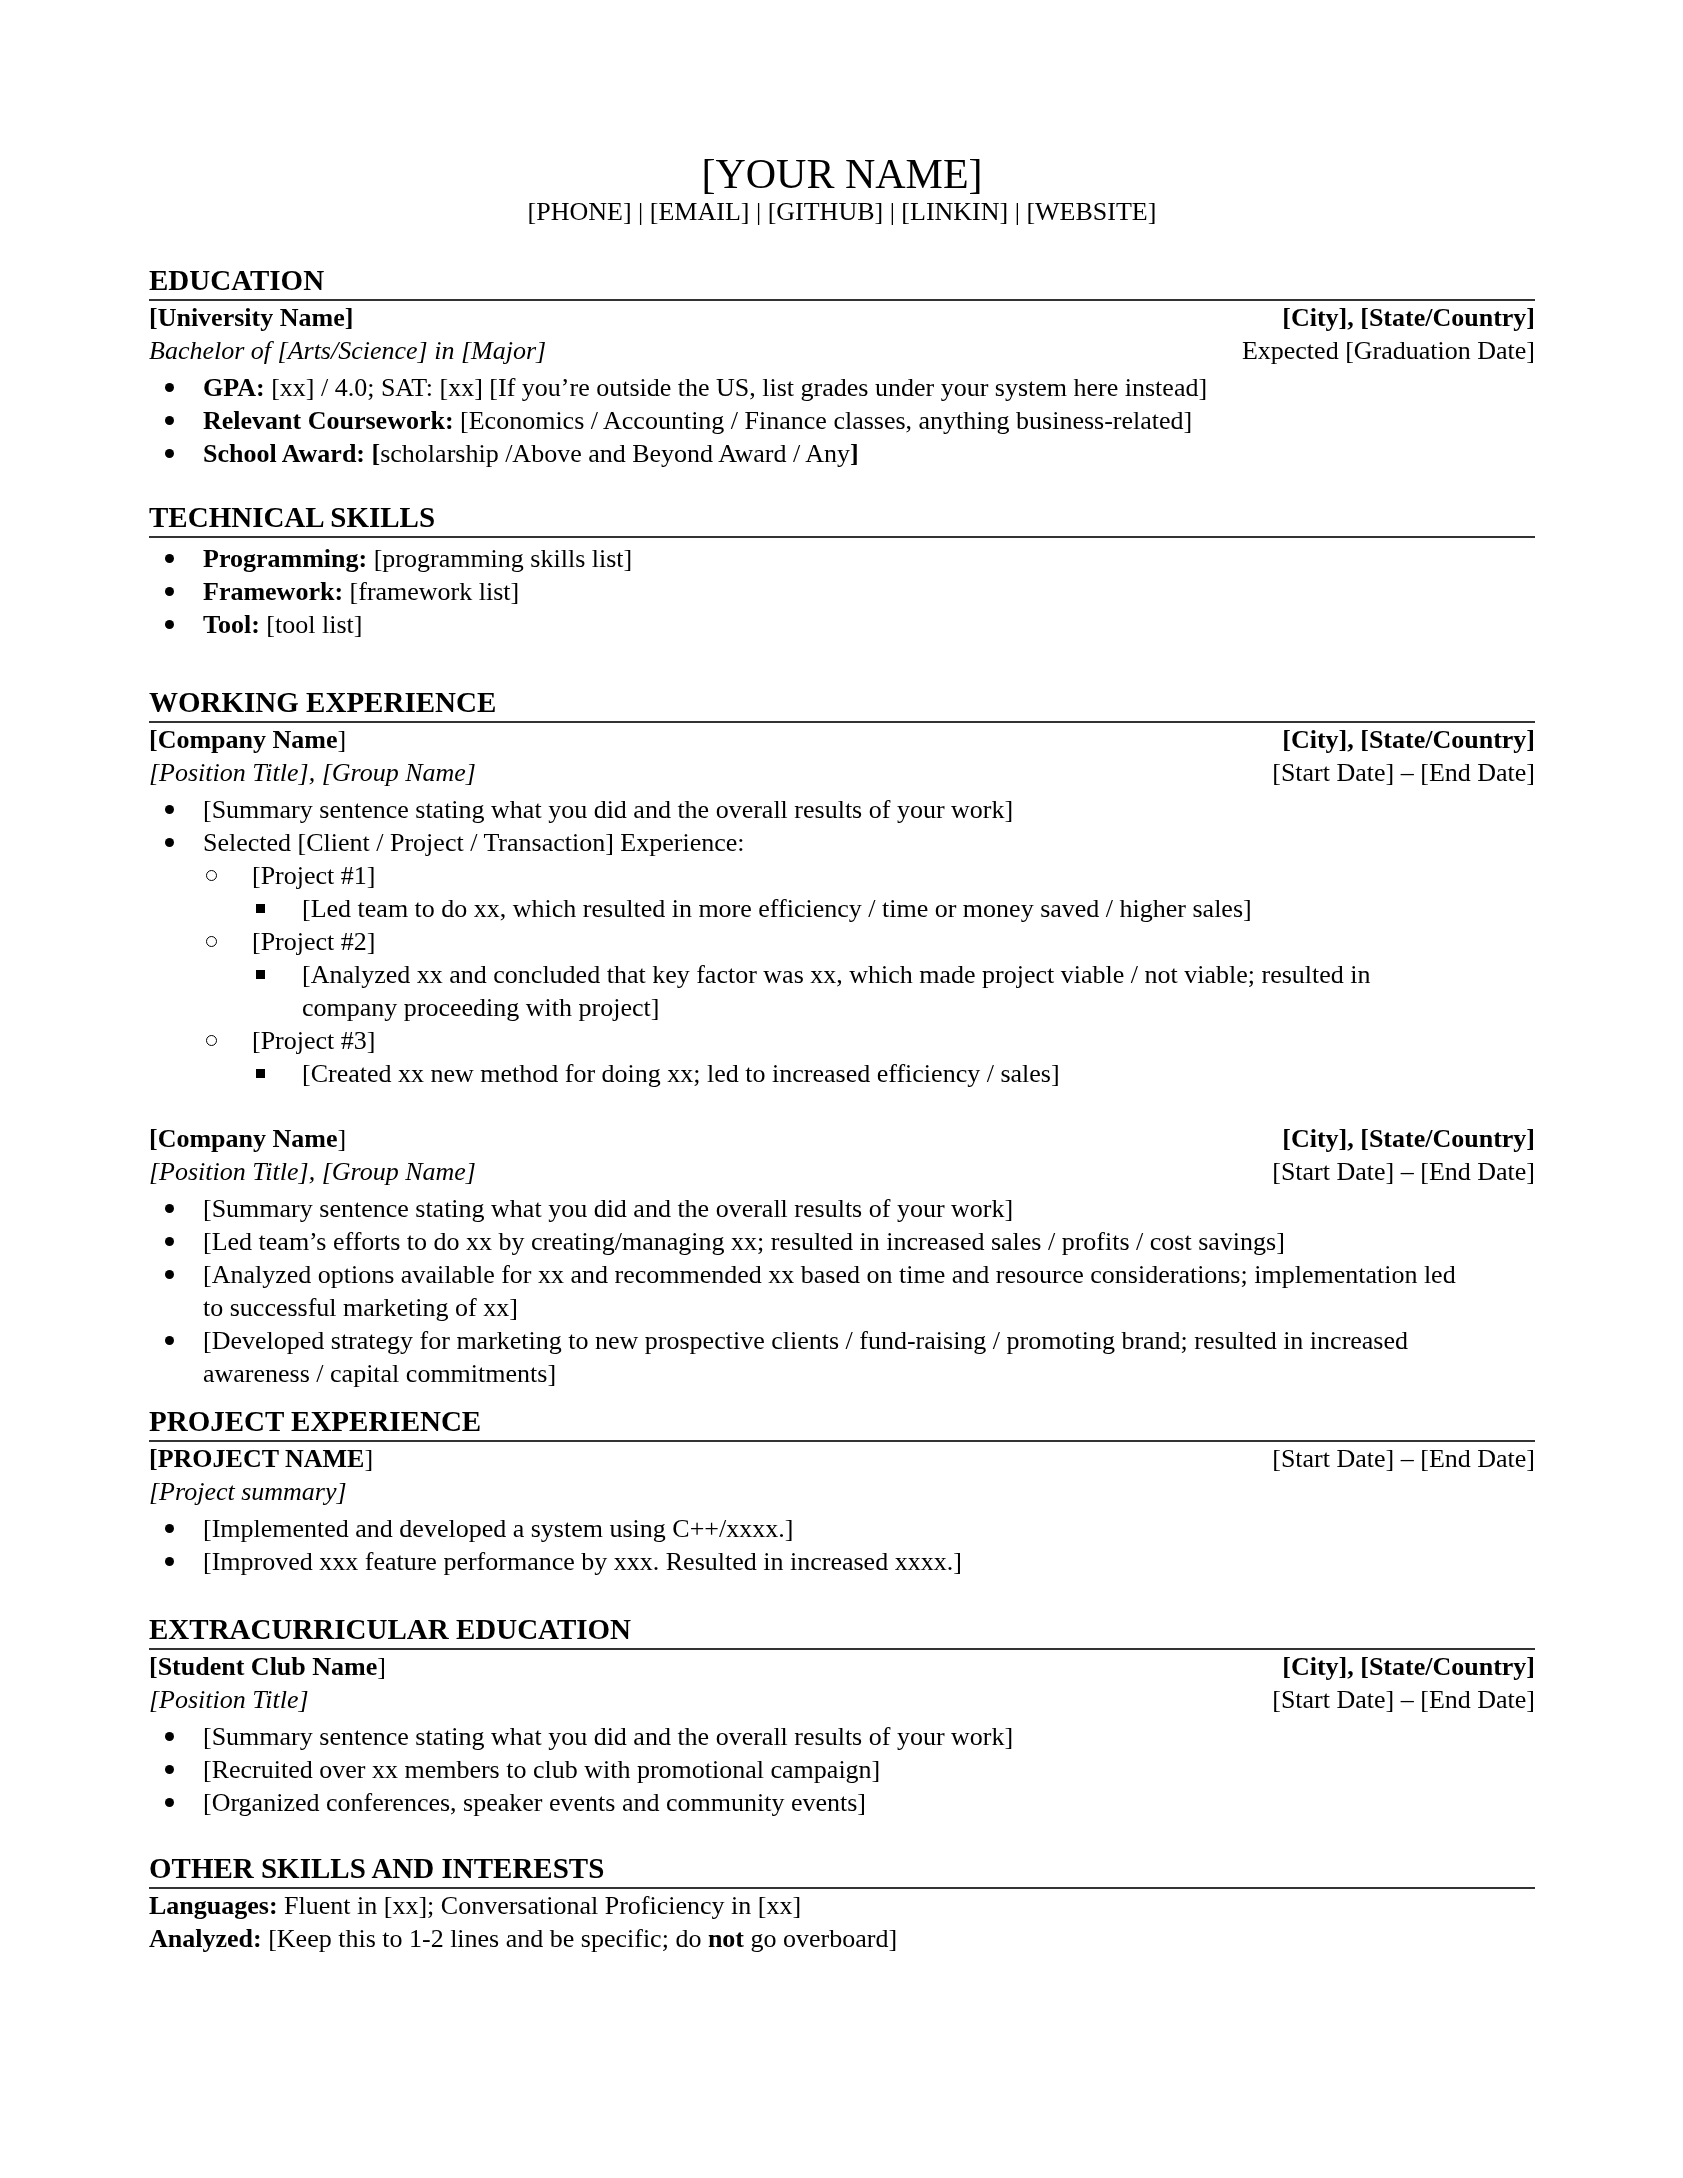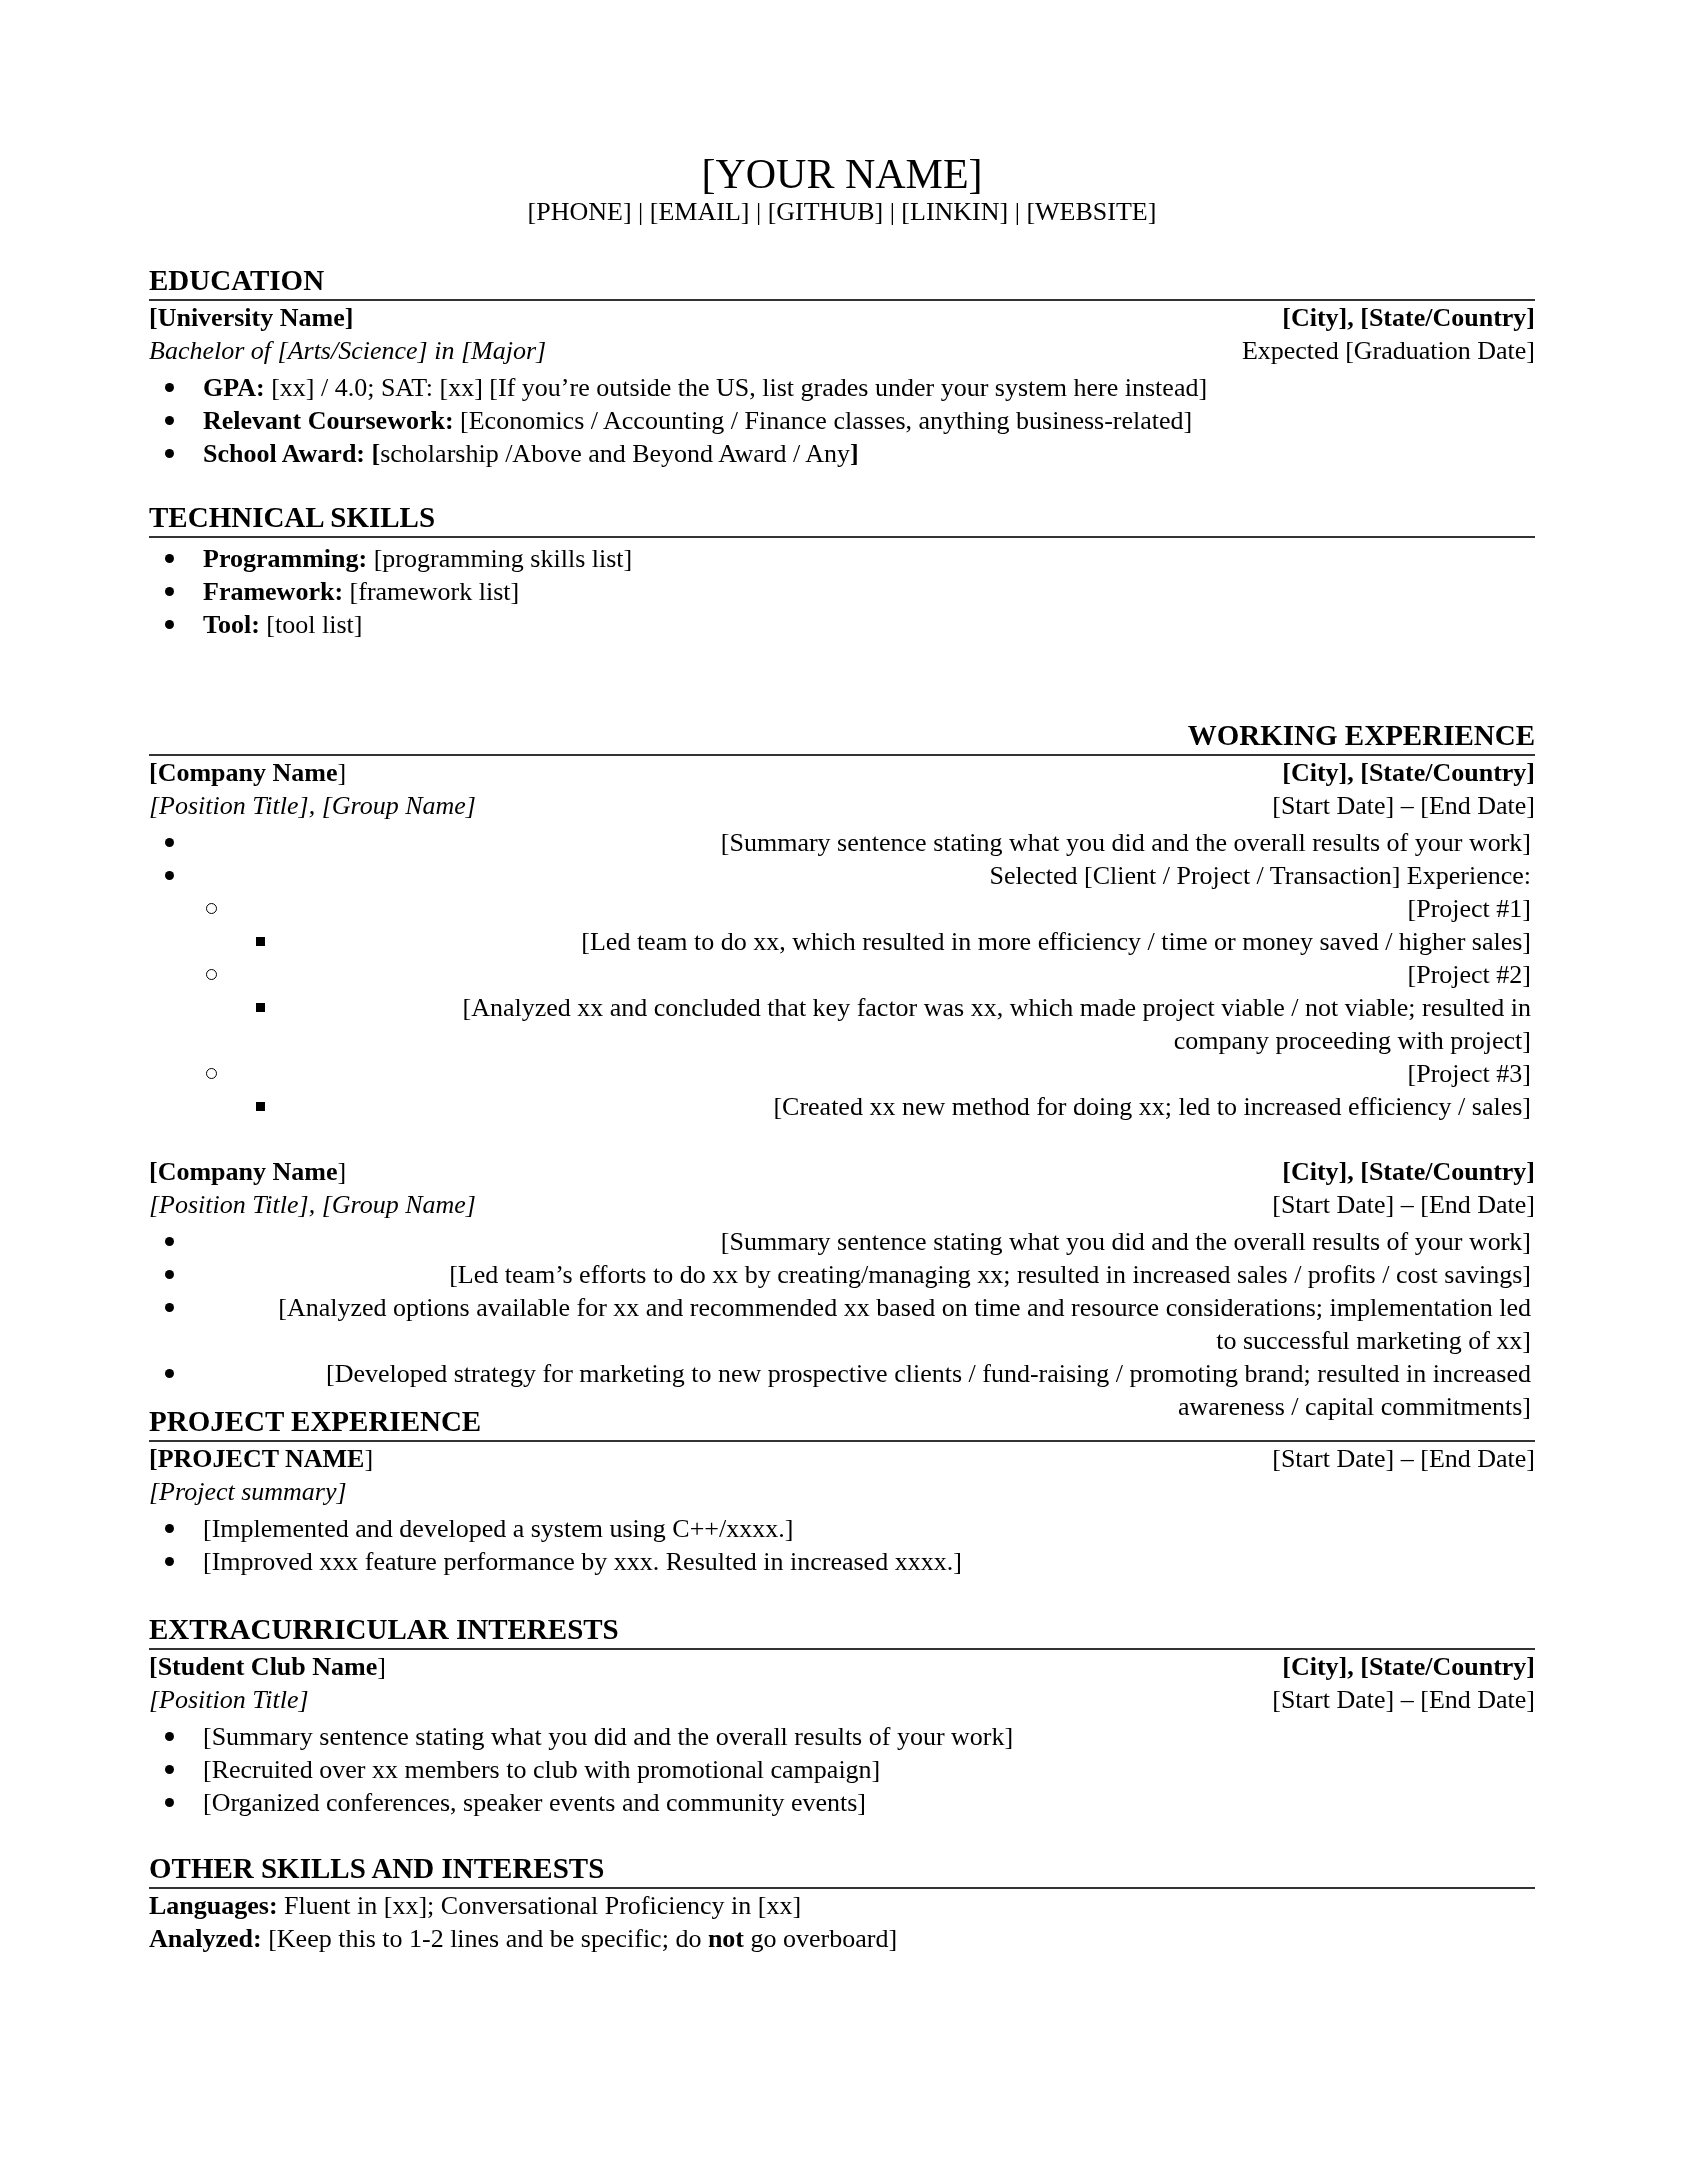--- a/index.html
+++ b/index.html
@@ -60,21 +60,21 @@
 
   <div class="section" style="top:500px;">
     <h2 class="section-title">TECHNICAL SKILLS</h2>
     <ul>
       <li class="l1"><span class="mk"></span><span class="b">Programming:</span><span> [programming skills list]</span></li>
       <li class="l1"><span class="mk"></span><span class="b">Framework:</span><span> [framework list]</span></li>
       <li class="l1"><span class="mk"></span><span class="b">Tool:</span><span> [tool list]</span></li>
     </ul>
   </div>
 
-  <div class="section" style="top:718px;text-align:right;">
+  <div class="section" style="top:685px;">
     <h2 class="section-title">WORKING EXPERIENCE</h2>
 
     <div>
       <div class="row">
         <span><span class="b">[Company Name</span><span>]</span></span>
         <span class="b">[City], [State/Country]</span>
       </div>
       <div class="row">
         <span class="i">[Position Title], [Group Name]</span>
         <span>[Start Date] – [End Date]</span>
@@ -116,21 +116,21 @@
       <span>[Start Date] – [End Date]</span>
     </div>
     <div class="line i">[Project summary]</div>
     <ul>
       <li class="l1"><span class="mk"></span><span>[Implemented and developed a system using C++/xxxx.]</span></li>
       <li class="l1"><span class="mk"></span><span>[Improved xxx feature performance by xxx. Resulted in increased xxxx.]</span></li>
     </ul>
   </div>
 
   <div class="section" style="top:1612px;">
-    <h2 class="section-title">EXTRACURRICULAR INTERESTS</h2>
+    <h2 class="section-title">EXTRACURRICULAR EDUCATION</h2>
     <div class="row">
       <span><span class="b">[Student Club Name</span><span>]</span></span>
       <span class="b">[City], [State/Country]</span>
     </div>
     <div class="row">
       <span class="i">[Position Title]</span>
       <span>[Start Date] – [End Date]</span>
     </div>
     <ul>
       <li class="l1"><span class="mk"></span><span>[Summary sentence stating what you did and the overall results of your work]</span></li>

